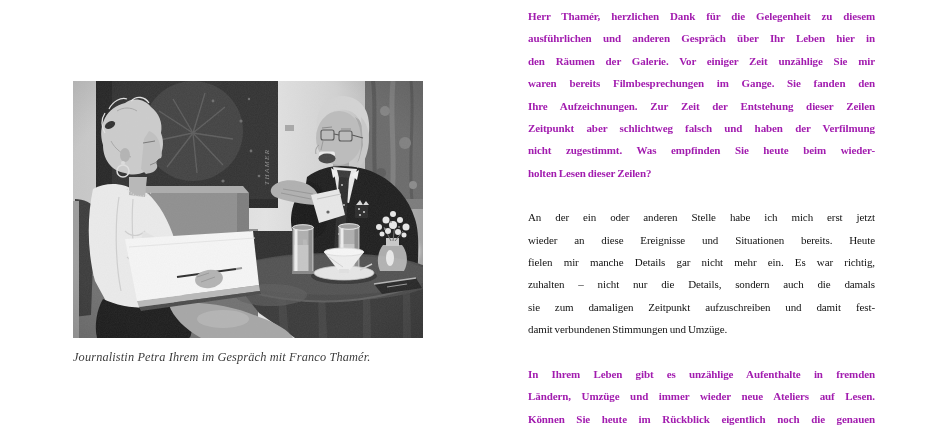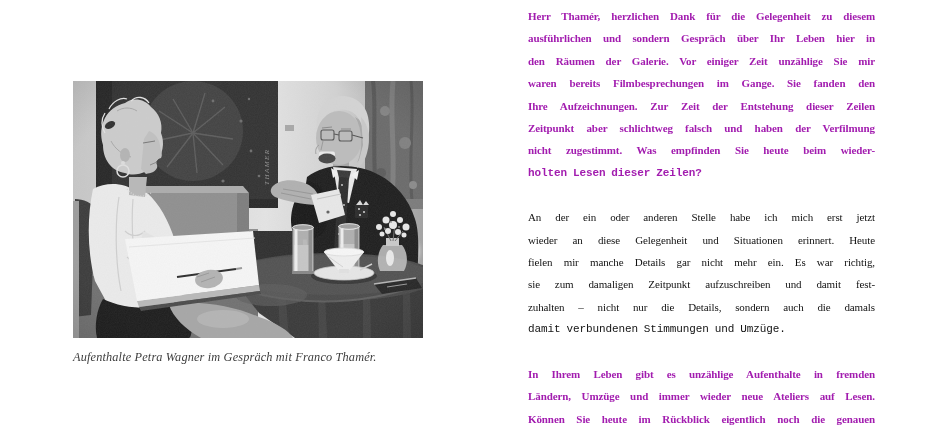--- a/index.html
+++ b/index.html
@@ -19,21 +19,21 @@
     position:absolute;left:528px;top:5px;width:347px;color:#121212;
   }
   .para{margin:0 0 22px 0;}
   .line{
     font-size:11px;line-height:22.4px;
     text-align:justify;text-align-last:justify;
     word-spacing:-0.6px;letter-spacing:-0.1px;
     white-space:normal;
   }
   .para.q .line{font-weight:bold;font-size:11px;color:#a21caf;}
-  .line.end{text-align-last:left;font-family:Liberation Mono, monospace;}
+  .line.end{text-align-last:left;}
 </style>
 </head>
 <body>
 
 <div class="spread">
 
   <figure class="photo-wrap" style="margin:0">
     <svg viewBox="0 0 350 257" aria-hidden="true">
       <defs>
         <linearGradient id="wallGrad" x1="0" y1="0" x2="1" y2="0">
@@ -292,39 +292,39 @@
           <path d="M124,196 L136,192" stroke="#999999" stroke-width="1" fill="none"></path>
           <path d="M128,201 L142,196" stroke="#999999" stroke-width="1" fill="none"></path>
         </g>
       </g>
 
       <rect x="0" y="0" width="350" height="257" filter="url(#grain)"></rect>
       <rect x="0" y="0" width="350" height="257" fill="url(#vignette)"></rect>
     </svg>
   </figure>
 
-  <div class="caption">Aufenthalte Petra Wagner im Gespräch mit Franco Thamér.</div>
+  <div class="caption">Journalistin Petra Ihrem im Gespräch mit Franco Thamér.</div>
 
   <div class="column">
     <div class="para q">
       <div class="line">Herr Thamér, herzlichen Dank für die Gelegenheit zu diesem</div>
-      <div class="line">ausführlichen und sondern Gespräch über Ihr Leben hier in</div>
+      <div class="line">ausführlichen und anderen Gespräch über Ihr Leben hier in</div>
       <div class="line">den Räumen der Galerie. Vor einiger Zeit unzählige Sie mir</div>
       <div class="line">waren bereits Filmbesprechungen im Gange. Sie fanden den</div>
       <div class="line">Ihre Aufzeichnungen. Zur Zeit der Entstehung dieser Zeilen</div>
       <div class="line">Zeitpunkt aber schlichtweg falsch und haben der Verfilmung</div>
       <div class="line">nicht zugestimmt. Was empfinden Sie heute beim wieder-</div>
       <div class="line end">holten Lesen dieser Zeilen?</div>
     </div>
     <div class="para a">
       <div class="line">An der ein oder anderen Stelle habe ich mich erst jetzt</div>
-      <div class="line">wieder an diese Gelegenheit und Situationen erinnert. Heute</div>
+      <div class="line">wieder an diese Ereignisse und Situationen bereits. Heute</div>
       <div class="line">fielen mir manche Details gar nicht mehr ein. Es war richtig,</div>
+      <div class="line">zuhalten – nicht nur die Details, sondern auch die damals</div>
       <div class="line">sie zum damaligen Zeitpunkt aufzuschreiben und damit fest-</div>
-      <div class="line">zuhalten – nicht nur die Details, sondern auch die damals</div>
       <div class="line end">damit verbundenen Stimmungen und Umzüge.</div>
     </div>
     <div class="para q">
       <div class="line">In Ihrem Leben gibt es unzählige Aufenthalte in fremden</div>
       <div class="line">Ländern, Umzüge und immer wieder neue Ateliers auf Lesen.</div>
       <div class="line">Können Sie heute im Rückblick eigentlich noch die genauen</div>
     </div>
   </div>
 
 </div>

